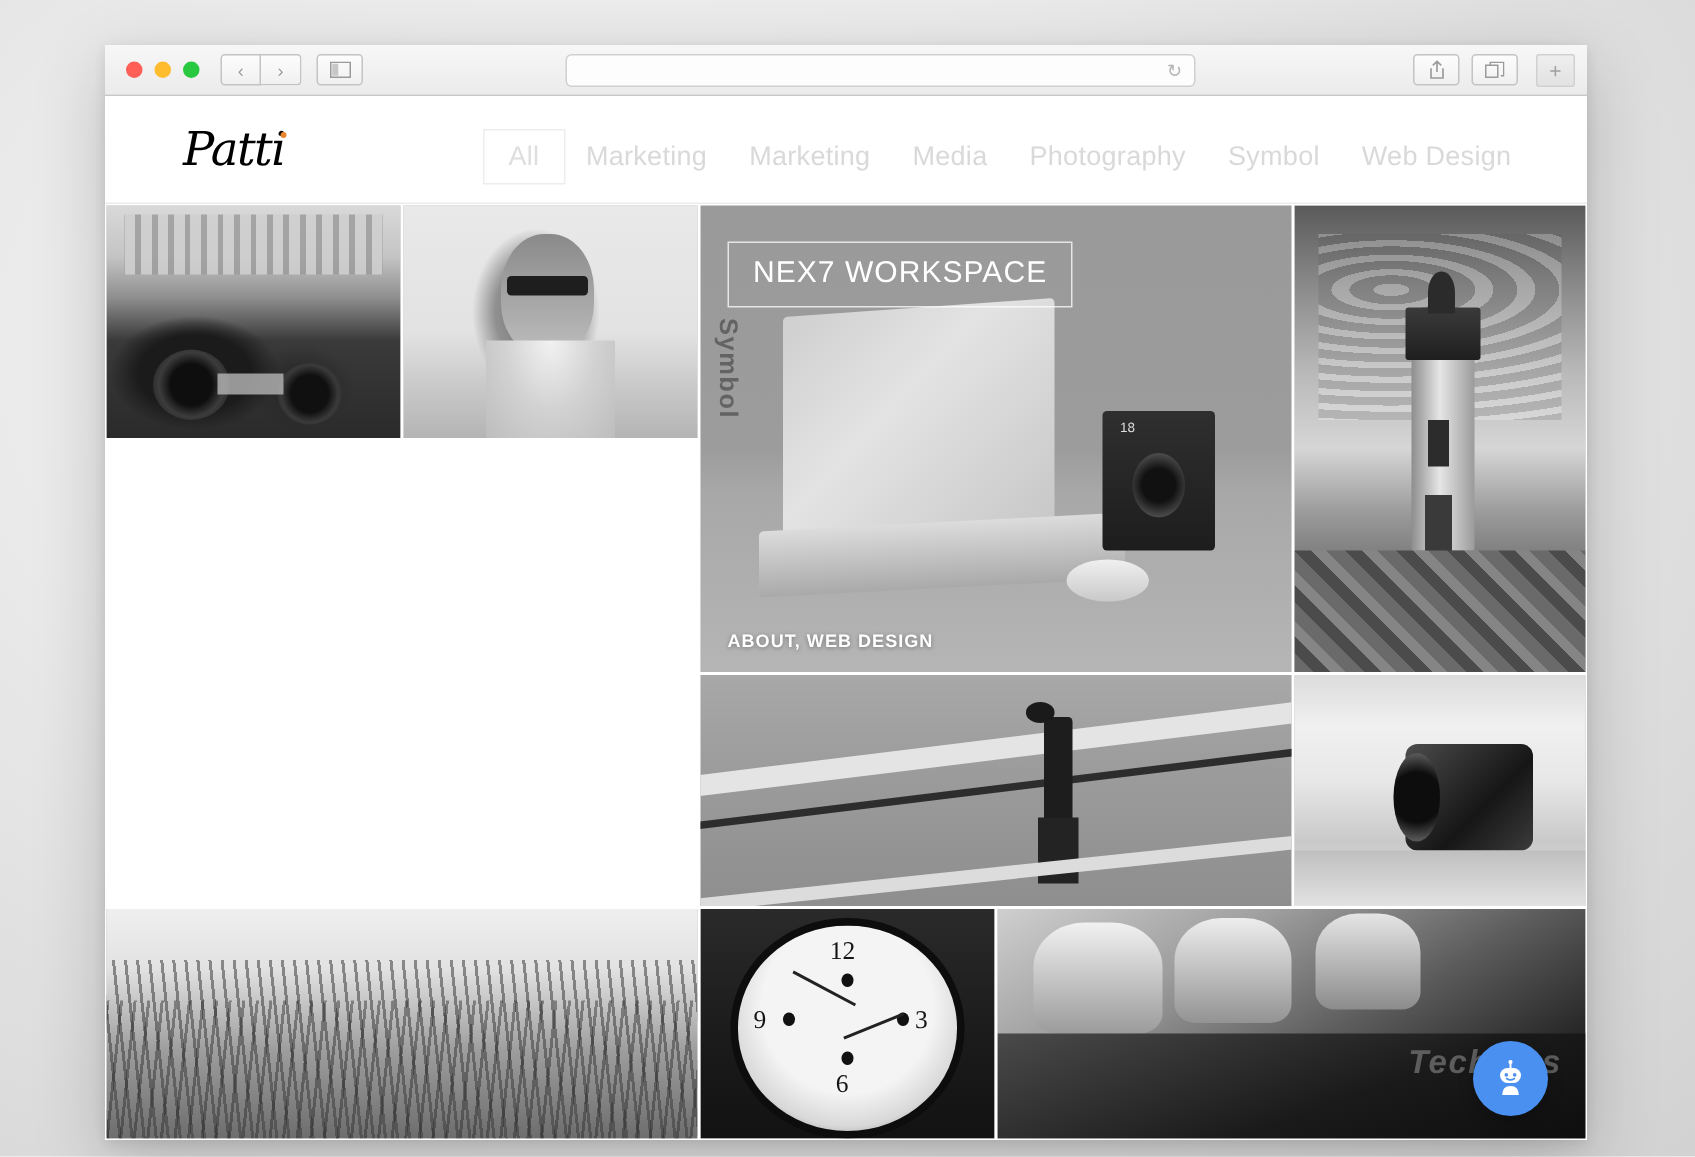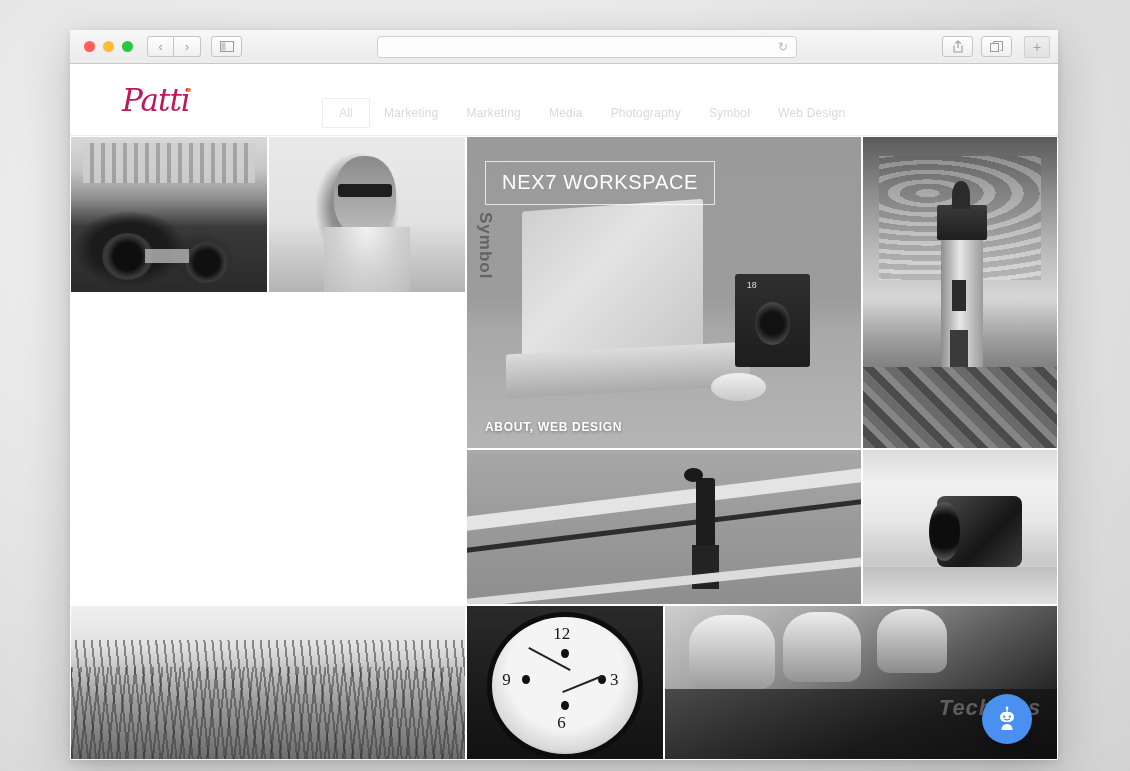--- a/index.html
+++ b/index.html
@@ -84,43 +84,42 @@
     height: 72px;
     background: #ffffff;
     border-bottom: 1px solid #ececec;
   }
   .logo {
     position: absolute; left: 52px; top: 50%;
     transform: translateY(-50%);
     font-family: "DejaVu Serif", serif;
     font-style: italic;
     font-size: 31px;
-    color: #be185d;
+    color: #000000;
     letter-spacing: -1px;
   }
   .logo .dot-accent {
     display:inline-block; width:4px;height:4px;border-radius:50%;
     background:#e8852f; vertical-align: top; margin-left:-3px; margin-top:6px;
   }
 
   
   .filter-row {
     position: absolute;
     left: 252px; top: 22px;
     display: flex; align-items: center;
     gap: 0px;
     pointer-events: none;
   }
   .filter-item {
-    font-size: 12px;
+    font-size: 18px;
     color: #d9d9d9;
     padding: 6px 14px;
     letter-spacing: 0.2px;
     white-space: nowrap;
-    margin-top: 12px;
   }
   .filter-item.active {
     border: 1px solid #ededed;
     color: #dedede;
     padding: 7px 16px;
   }
 
   
   .main-nav {
     position: absolute;

